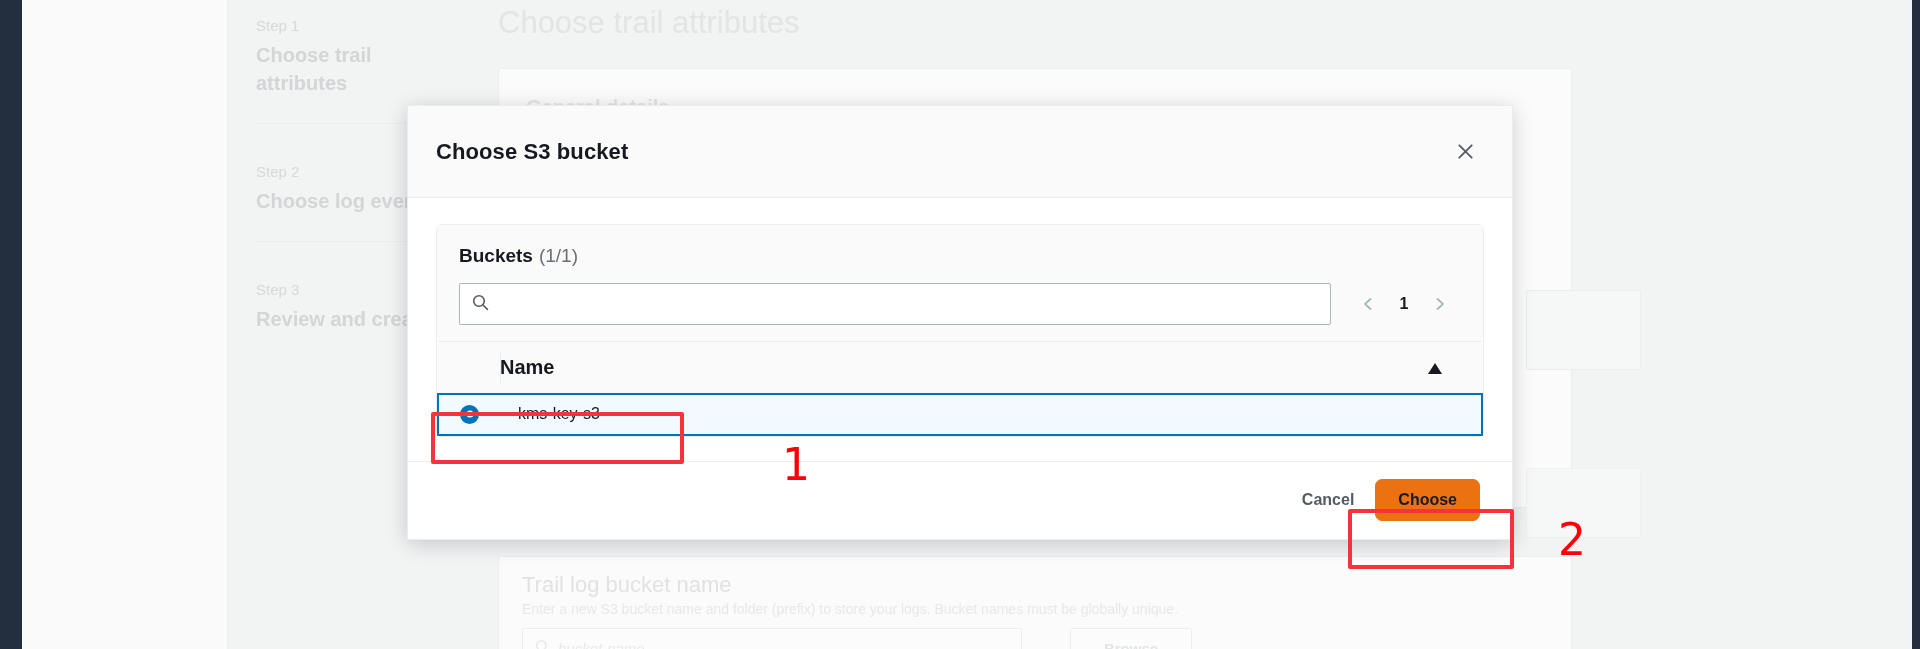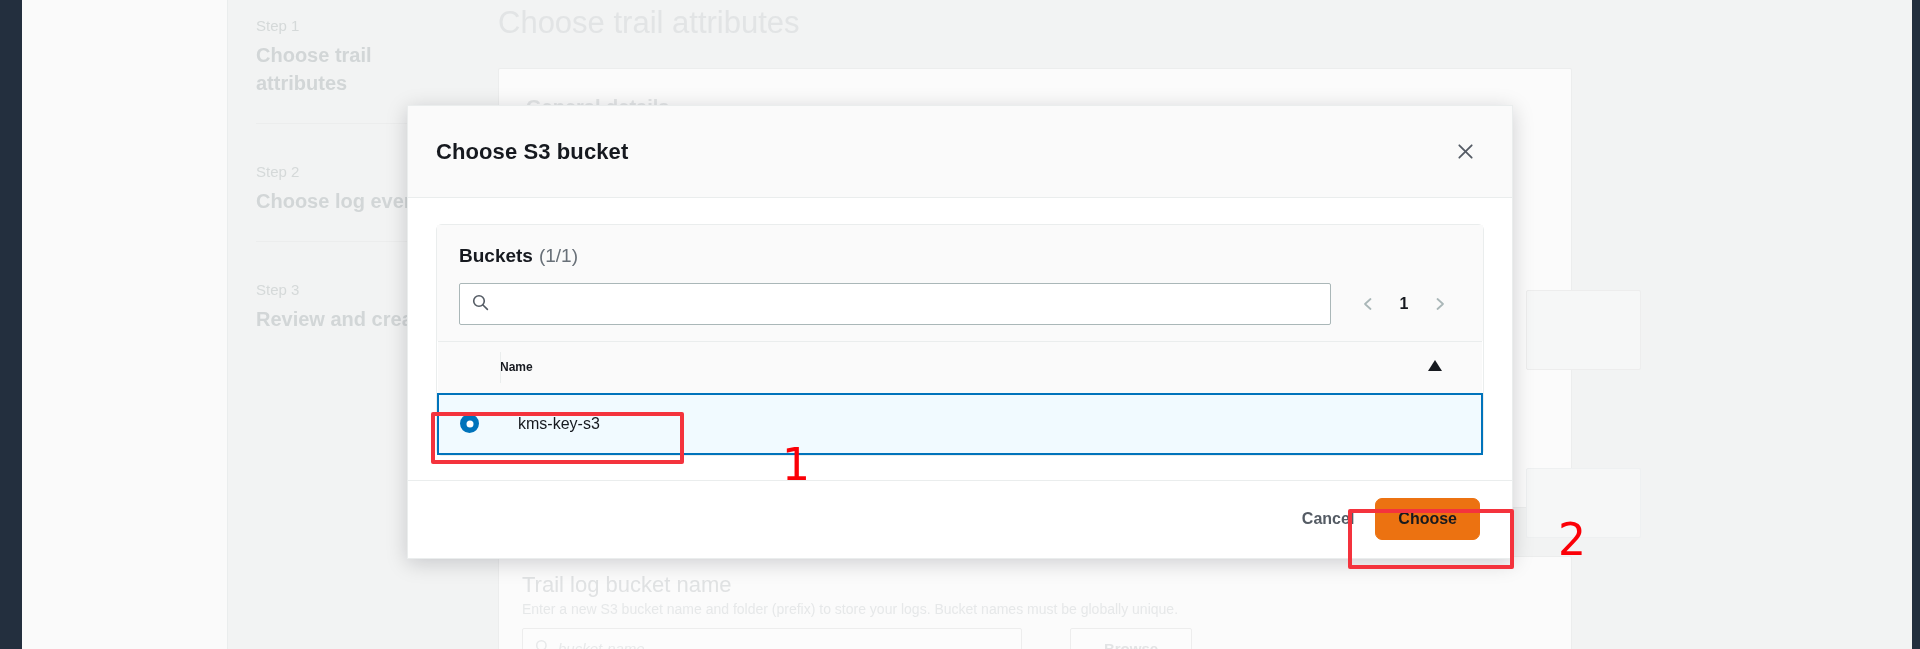--- a/index.html
+++ b/index.html
@@ -201,21 +201,21 @@
     min-width: 22px; text-align: center; cursor: pointer;
   }
 
   .table { width: 100%; border-collapse: collapse; }
   .table thead th {
     background: #fafafa;
     border-top: 1px solid #eaeded;
     border-bottom: 1px solid #eaeded;
     height: 52px;
     padding: 0;
-    font-size: 12px;
+    font-size: 20px;
     font-weight: bold;
     color: #16191f;
     text-align: left;
   }
   .th-select { width: 62px; }
   .th-name {
     padding-left: 18px;
     position: relative;
   }
   .th-name::before {
@@ -228,21 +228,21 @@
     width: 54px; text-align: right; padding-right: 22px;
   }
   .sort-asc {
     display: inline-block;
     width: 0; height: 0;
     border-left: 7px solid transparent;
     border-right: 7px solid transparent;
     border-bottom: 11px solid #16191f;
   }
 
-  .table tbody tr { height: 60px; }
+  .table tbody tr { height: 41px; }
   .row-selected td {
     background: #f1faff;
     border-top: 2px solid #0073bb;
     border-bottom: 2px solid #0073bb;
   }
   .row-selected td:first-child { border-left: 2px solid #0073bb; }
   .row-selected td:last-child { border-right: 2px solid #0073bb; }
 
   .td-select { width: 62px; text-align: center; padding: 0; }
   .td-name {

